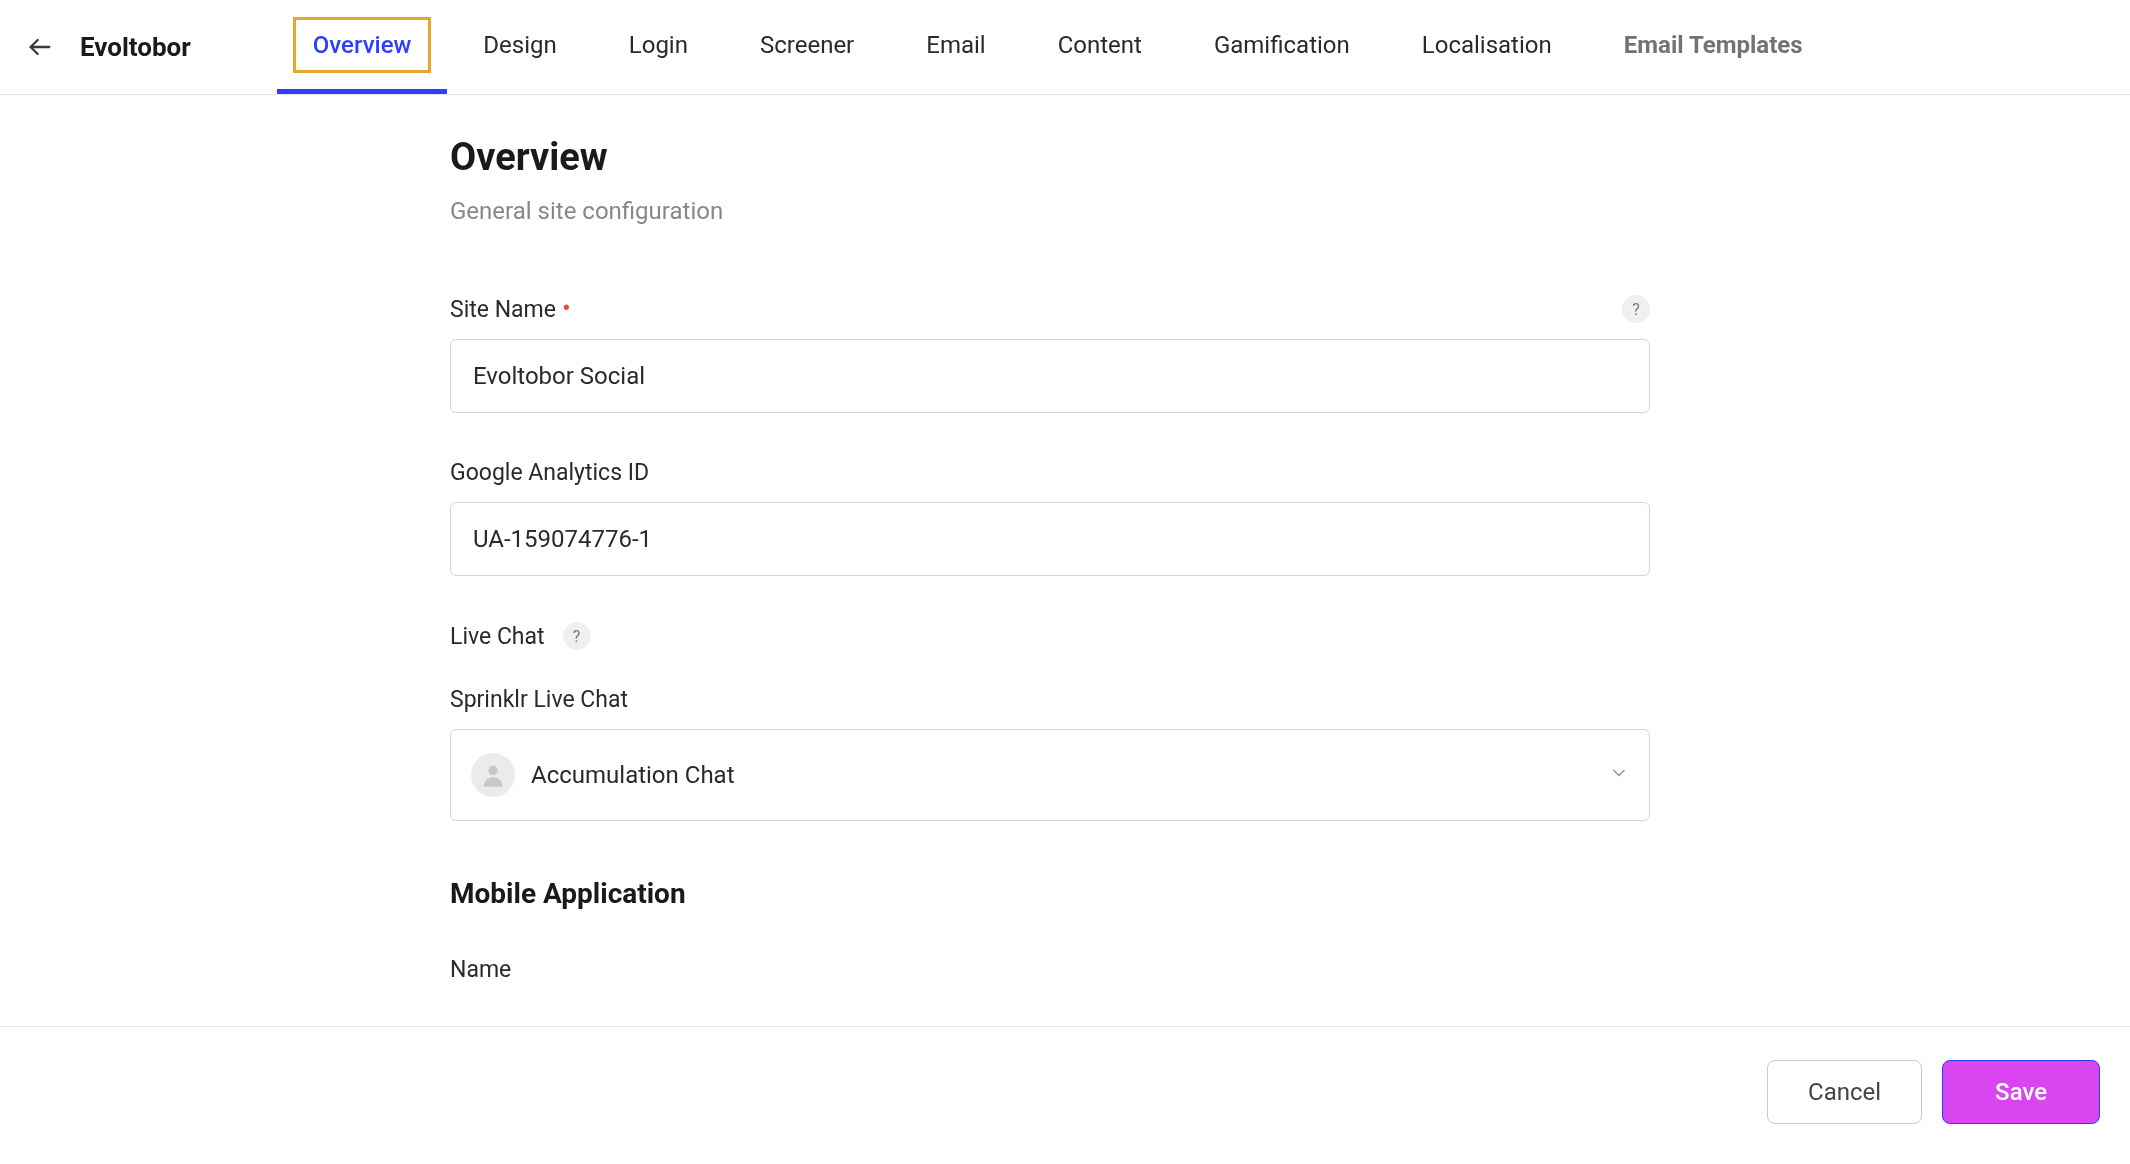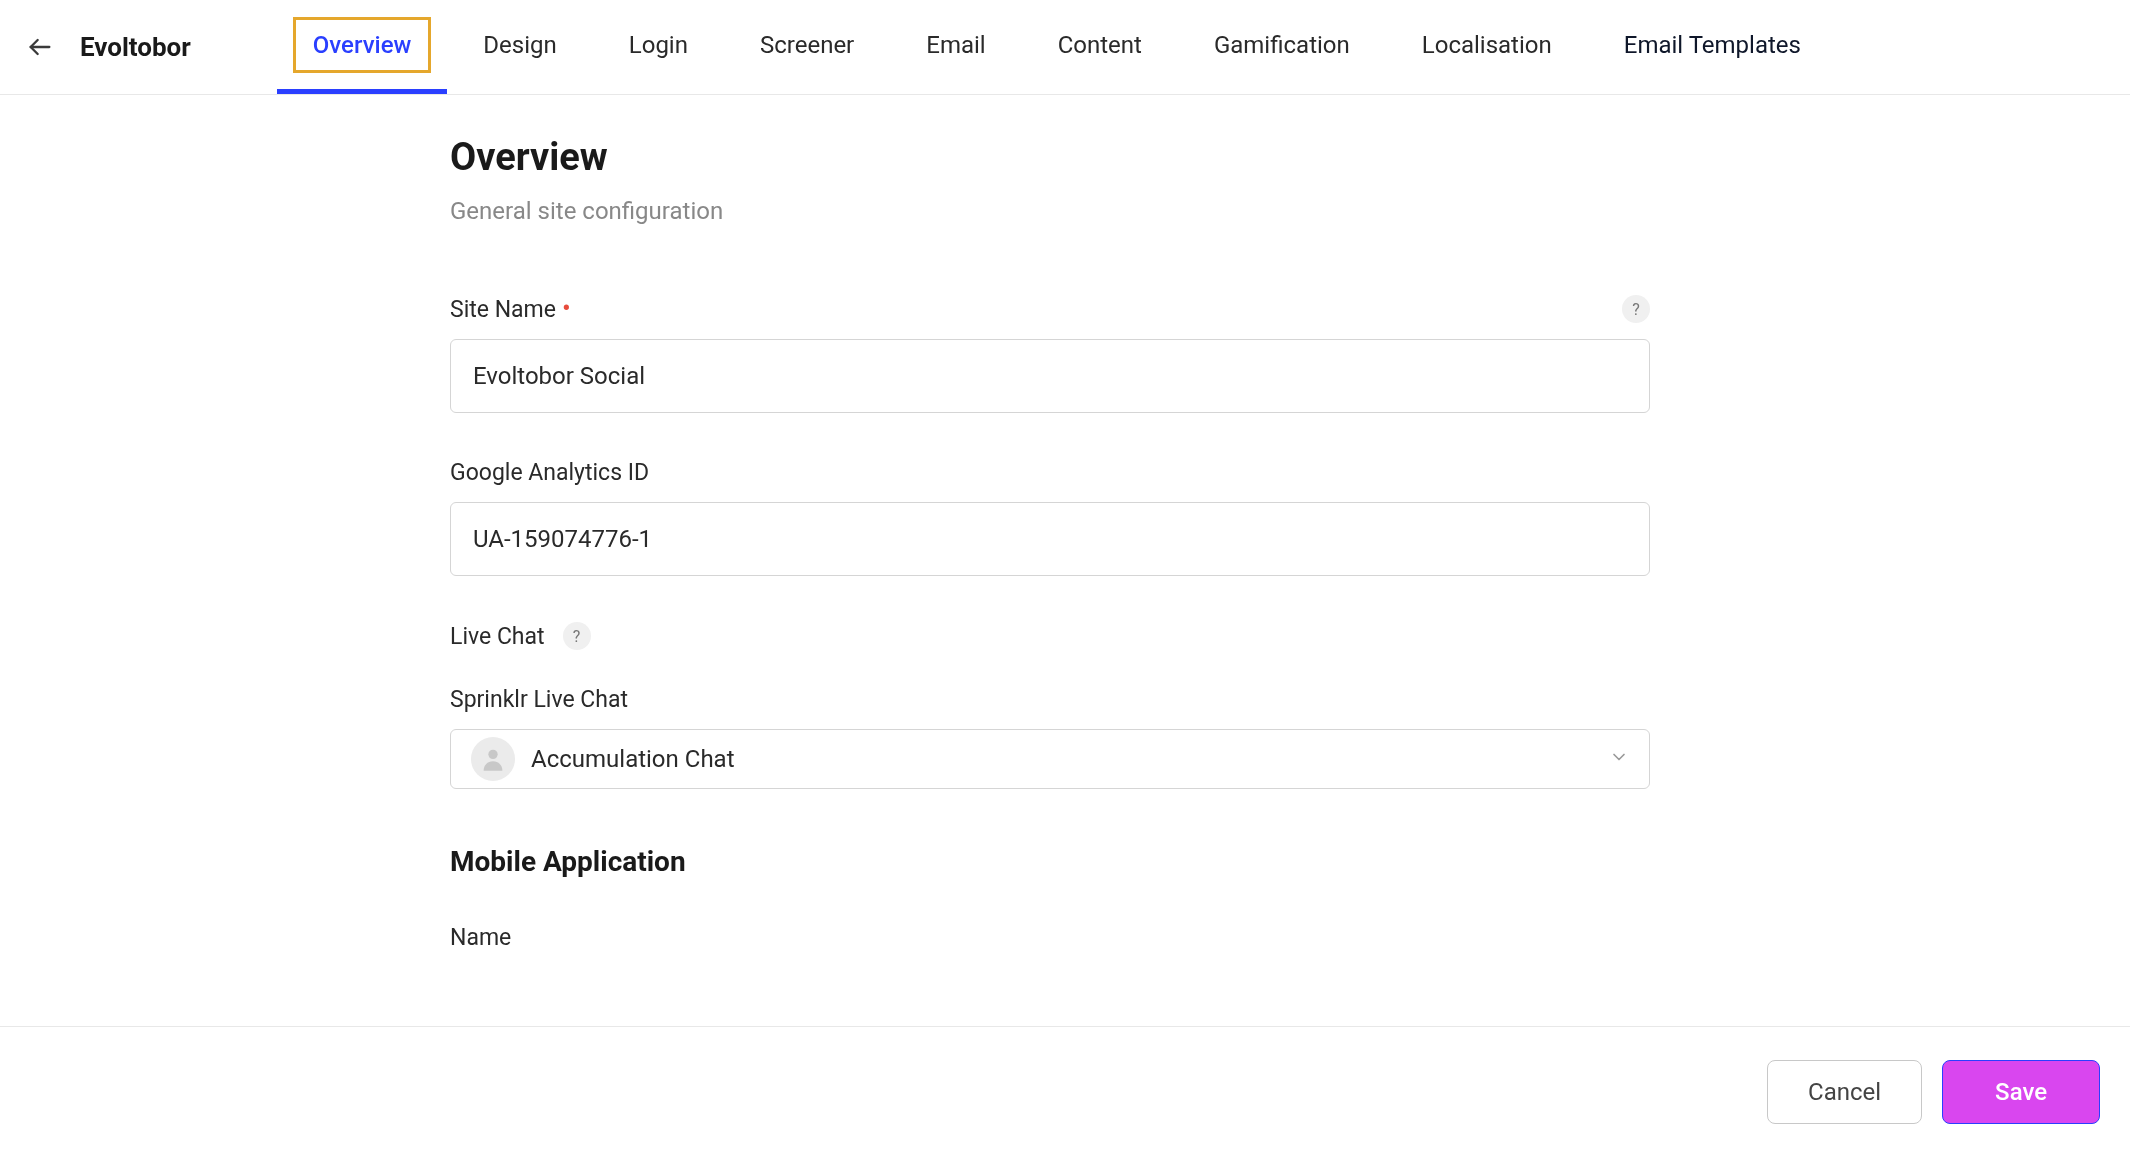--- a/index.html
+++ b/index.html
@@ -60,21 +60,22 @@
       font-weight: 500;
       border-bottom-color: #2a3fff;
     }
     .tab.active .tab-inner {
       outline: 3px solid #e5a72c;
       outline-offset: -1px;
       padding: 12px 18px;
       margin: 0 -18px;
     }
     .tab.link {
-      color: #0f172a;
+      color: #737373;
+      font-weight: bold;
     }
     .content {
       padding: 40px 0 0 450px;
       width: 100%;
     }
     .page-title {
       font-size: 38px;
       font-weight: 700;
       color: #1a1a1a;
       margin-bottom: 18px;
@@ -136,21 +137,21 @@
       display: flex;
       align-items: center;
       margin-bottom: 36px;
     }
     .section-header {
       font-size: 23px;
       color: #2a2a2a;
     }
     .select-wrap {
       width: 100%;
-      height: 60px;
+      height: 92px;
       border: 1px solid #d5d5d5;
       border-radius: 6px;
       display: flex;
       align-items: center;
       padding: 0 20px;
       cursor: pointer;
       gap: 16px;
     }
     .avatar-icon {
       width: 44px;

